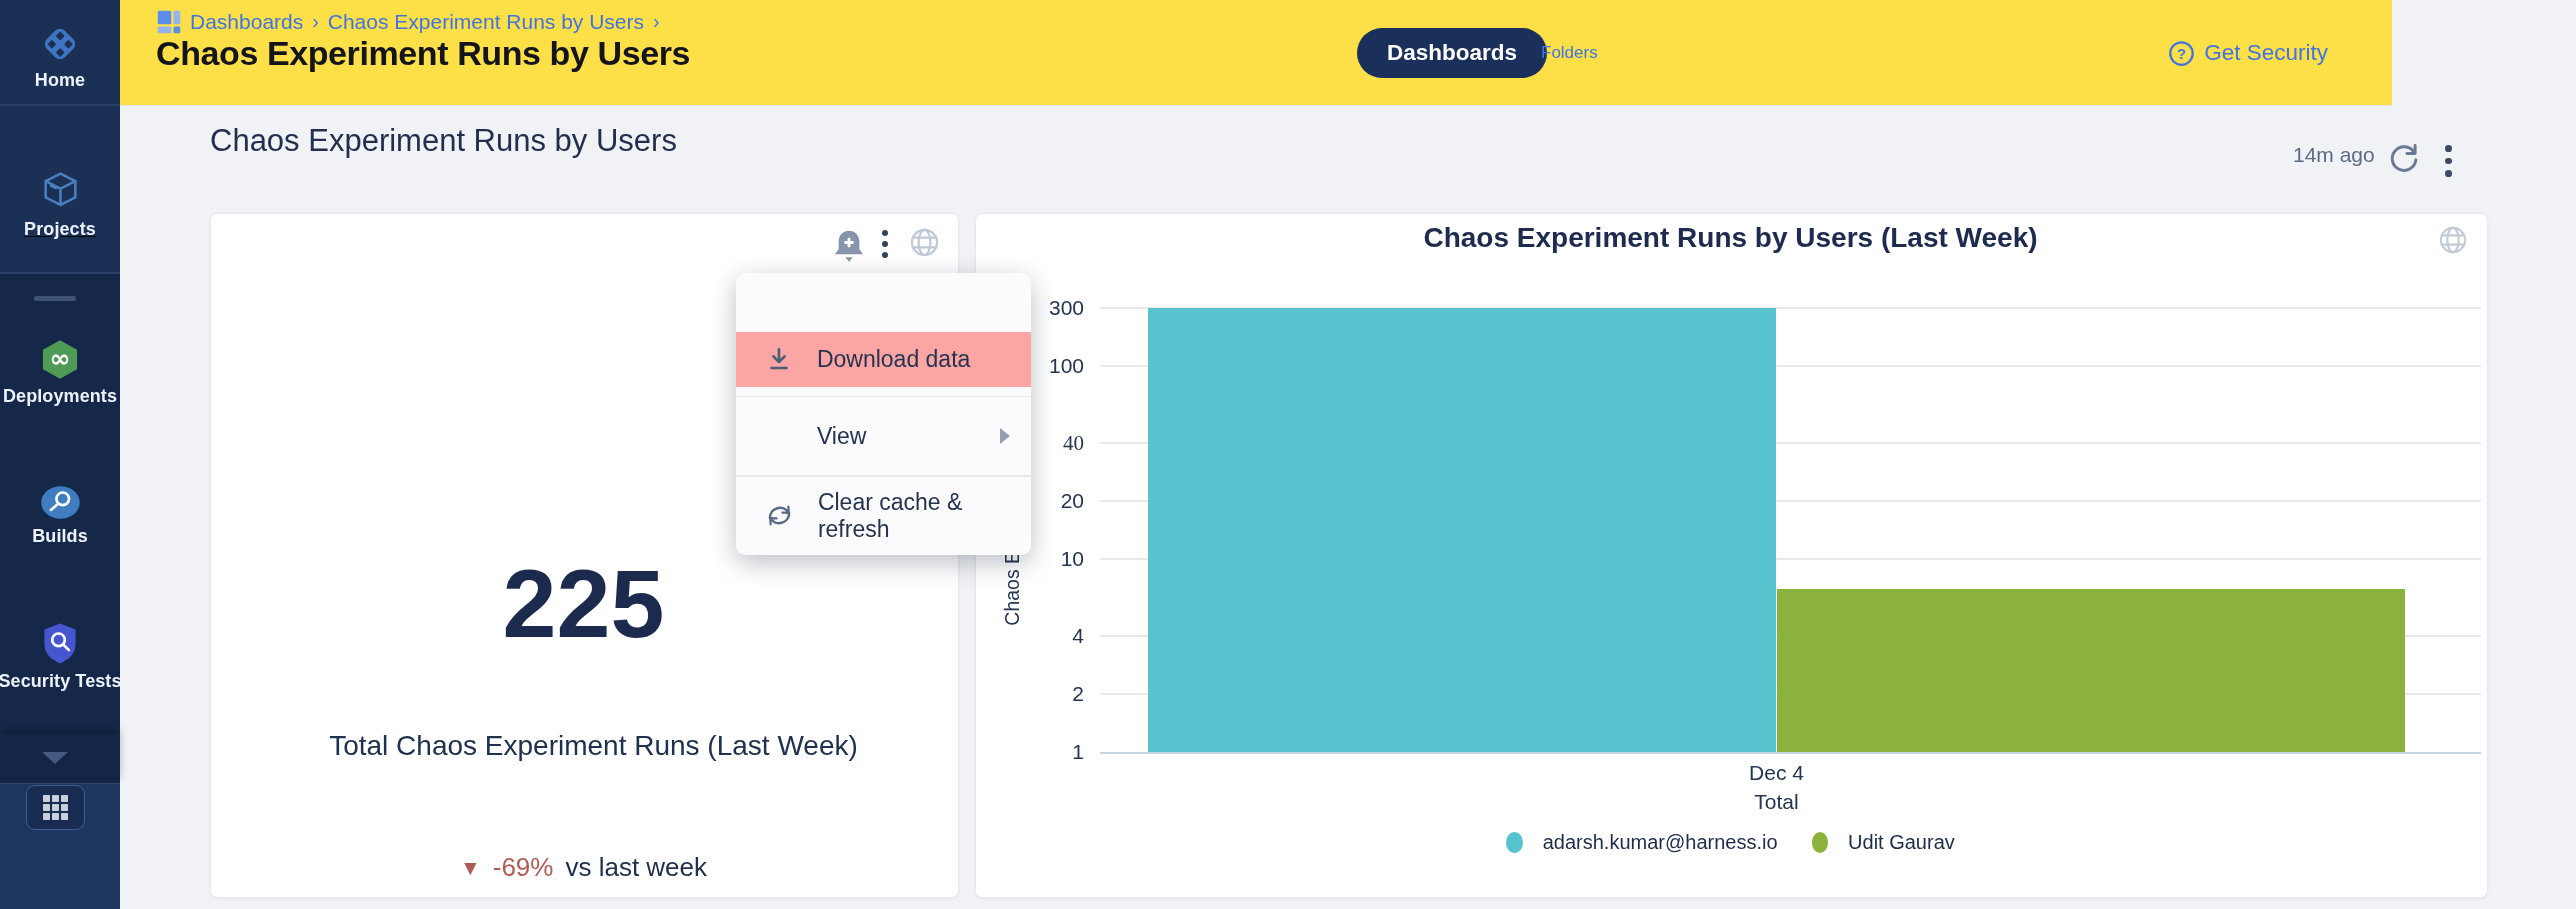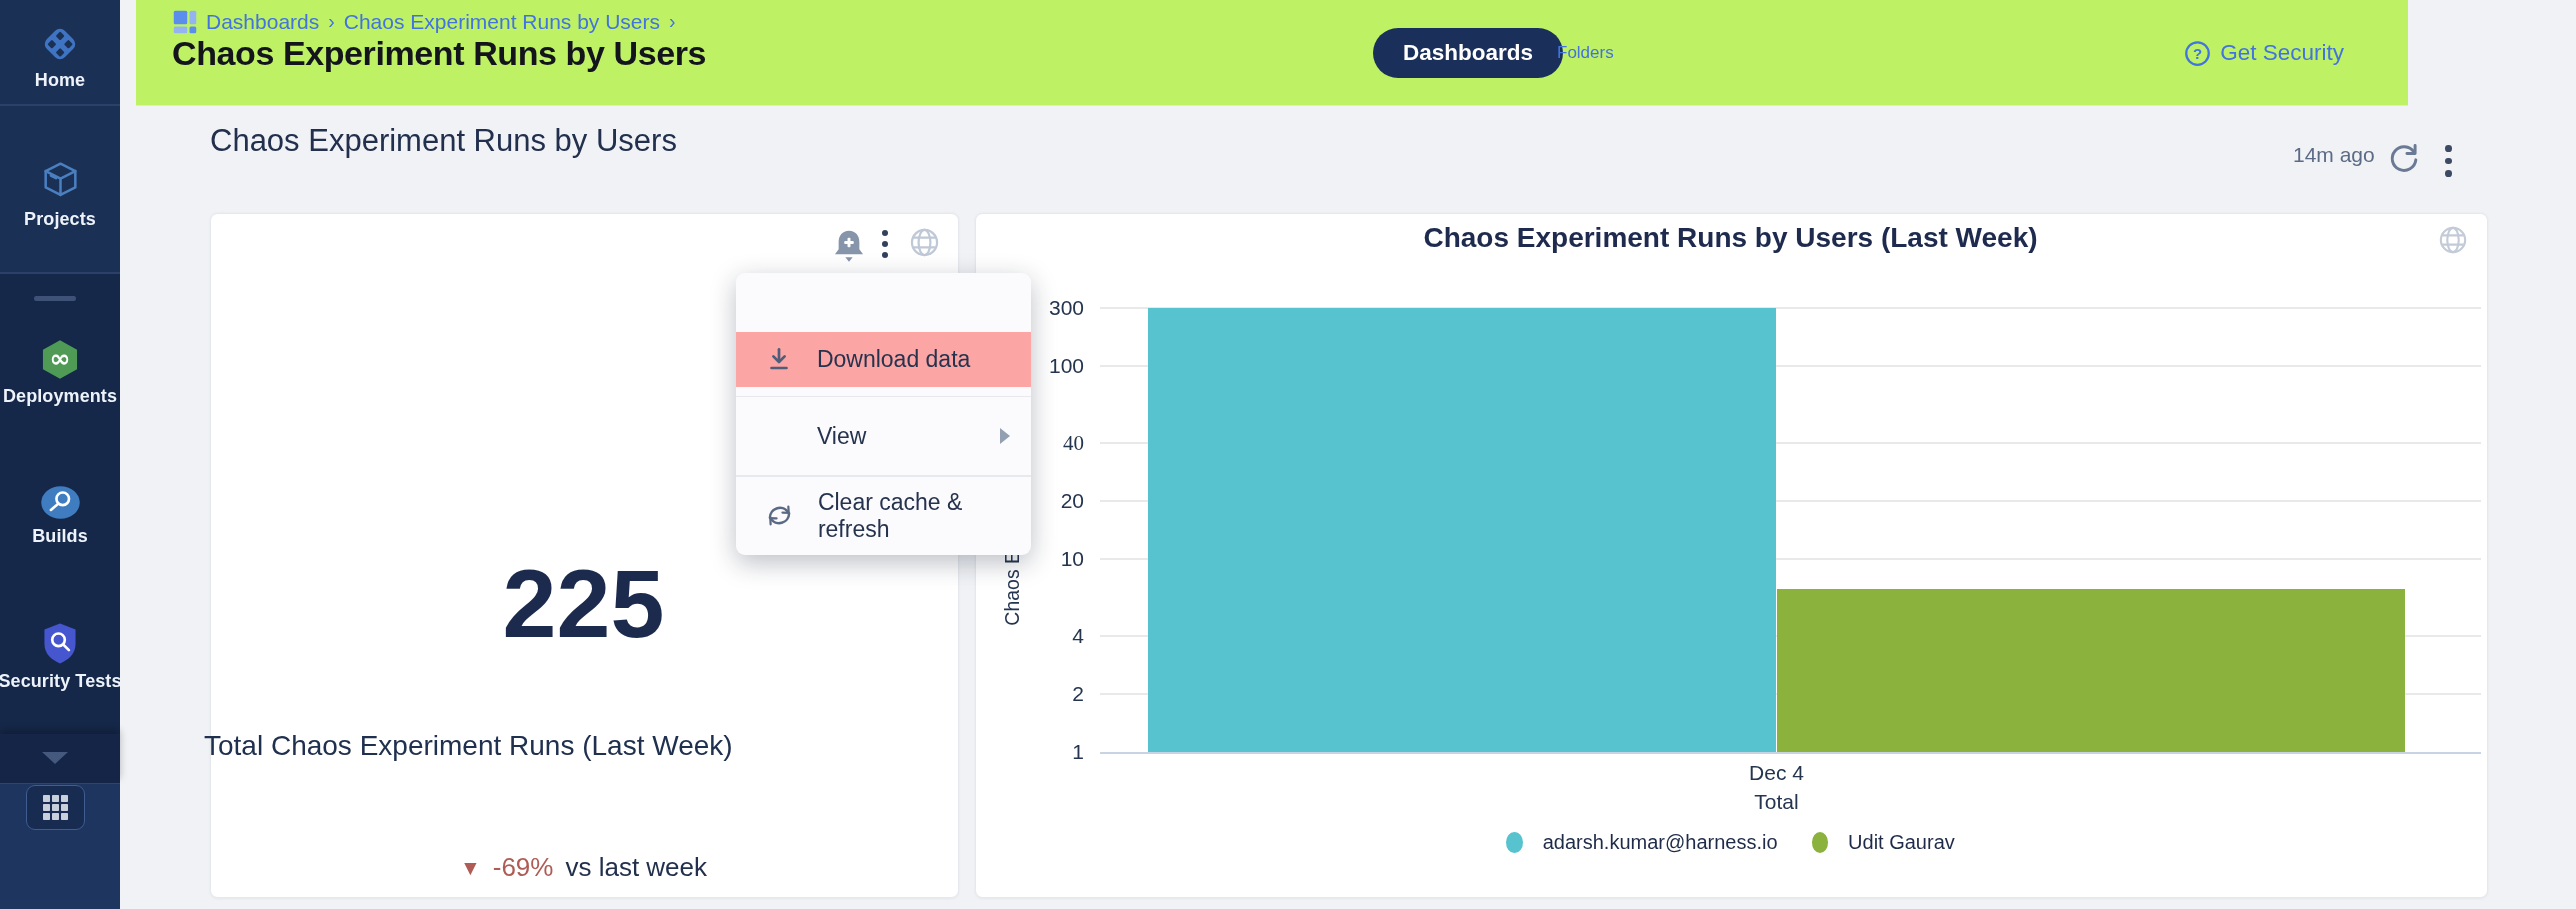--- a/index.html
+++ b/index.html
@@ -18,21 +18,21 @@
   .sb-div{left:0;width:120px;height:1.5px;background:#2c4169;}
   .sb-pill{left:34px;top:296px;width:42px;height:4.5px;border-radius:2.2px;background:#3d5276;}
   .collapse-tri{left:42px;top:752px;width:0;height:0;border-left:13.5px solid transparent;
                 border-right:13.5px solid transparent;border-top:12.7px solid #44597d;cursor:pointer;}
   .grid-btn{left:26px;top:785px;width:57px;height:43px;border:1.5px solid #3f5d8e;border-radius:9px;
             background:#182c52;display:flex;align-items:center;justify-content:center;cursor:pointer;}
   .grid-ico{display:grid;grid-template-columns:repeat(3,6.7px);grid-template-rows:repeat(3,6.7px);gap:2.2px;}
   .grid-ico i{background:#c9cfdd;border-radius:0.7px;}
 
   
-  .topbar{left:136px;top:0;width:2272px;height:105px;background:#bef264;border-bottom:1.5px solid #e1e4e9;}
+  .topbar{left:120px;top:0;width:2272px;height:105px;background:#fde047;border-bottom:1.5px solid #e1e4e9;}
   .crumb-row{left:157px;top:9px;height:25.5px;display:flex;align-items:center;gap:9px;}
   .crumb-link{color:#4273df;font-size:21px;cursor:pointer;white-space:nowrap;}
   .crumb-sep{color:#4273df;font-size:19.5px;}
   .page-title{left:156px;top:34px;font-size:34px;font-weight:700;color:#14141d;letter-spacing:-0.4px;white-space:nowrap;}
   .tab-pill{left:1237px;top:28px;height:50px;padding:0 30px;border-radius:25.5px;background:#1b2f5b;
             display:flex;align-items:center;color:#fff;font-size:22.5px;font-weight:600;cursor:pointer;}
   .tab-link{left:1421px;top:28px;height:50px;display:flex;align-items:center;color:#4273df;
             font-size:17px;font-weight:500;cursor:pointer;}
   .get-started{right:64px;top:28px;height:50px;display:flex;align-items:center;gap:9px;cursor:pointer;}
   .get-started span{color:#4273df;font-size:22.5px;font-weight:500;white-space:nowrap;}
@@ -42,21 +42,21 @@
   .meta-ago{left:2293px;top:143px;font-size:21px;color:#5c6b85;}
   .icon-btn{cursor:pointer;}
 
   
   .card{background:#fff;border:0.7px solid #e5e8ed;border-radius:7.5px;box-shadow:0 0.7px 3px rgba(20,30,50,.05);}
   .card-left{left:210px;top:213px;width:747px;height:683px;}
   .card-right{left:975px;top:213px;width:1511px;height:683px;}
 
   .tile-number{left:210px;top:555px;width:747px;text-align:center;font-size:97px;font-weight:600;
                color:#1c2b4d;line-height:1;}
-  .tile-label{left:204px;top:730px;width:747px;text-align:left;font-size:28px;color:#20304f;}
+  .tile-label{left:220px;top:730px;width:747px;text-align:center;font-size:28px;color:#20304f;}
   .tile-delta{left:210px;top:852px;width:747px;display:flex;justify-content:center;align-items:center;
               gap:12px;font-size:26px;}
   .delta-tri{font-size:21px;line-height:1;}
 
   
   .menu{left:736px;top:273px;width:295px;background:#fbfbfd;border-radius:9px;
         box-shadow:0 7.5px 25.5px rgba(20,30,50,.28);padding-top:10.5px;overflow:hidden;z-index:50;}
   .menu-row{height:55px;display:flex;align-items:center;padding:0 21px 0 28.4px;cursor:pointer;
             color:#26334e;font-size:23px;gap:22.5px;}
   .menu-row.hl{background:#fca5a5;margin-top:48px;}
@@ -96,21 +96,21 @@
           <rect x="13" y="24" width="8.5" height="8.5" rx="1.5" transform="rotate(45 17.2 28.2)" fill="#1b3055"></rect>
           <rect x="35" y="24" width="8.5" height="8.5" rx="1.5" transform="rotate(45 39.2 28.2)" fill="#1b3055"></rect>
           <rect x="24" y="35" width="8.5" height="8.5" rx="1.5" transform="rotate(45 28.2 39.2)" fill="#1b3055"></rect>
         </svg>
       </span>
       <span class="sb-label">Home</span>
     </div>
 
     <div class="abs sb-div" style="top:104px;"></div>
 
-    <div class="abs sb-item" style="left:0;top:159px;">
+    <div class="abs sb-item" style="left:0;top:169px;text-decoration:underline;">
       <span>
         <svg width="43" height="45" viewBox="0 0 58 60" fill="none" stroke="#4a7fc0" stroke-width="3.4" stroke-linejoin="round" stroke-linecap="round">
           <path d="M29 6 L49 16 L29 26 L9 16 Z"></path>
           <path d="M49 16 L49 38 L29 48 L29 26"></path>
           <path d="M9 16 L9 38 L29 48"></path>
           <path d="M16 22 L23 25.5"></path>
         </svg>
       </span>
       <span class="sb-label">Projects</span>
     </div>

